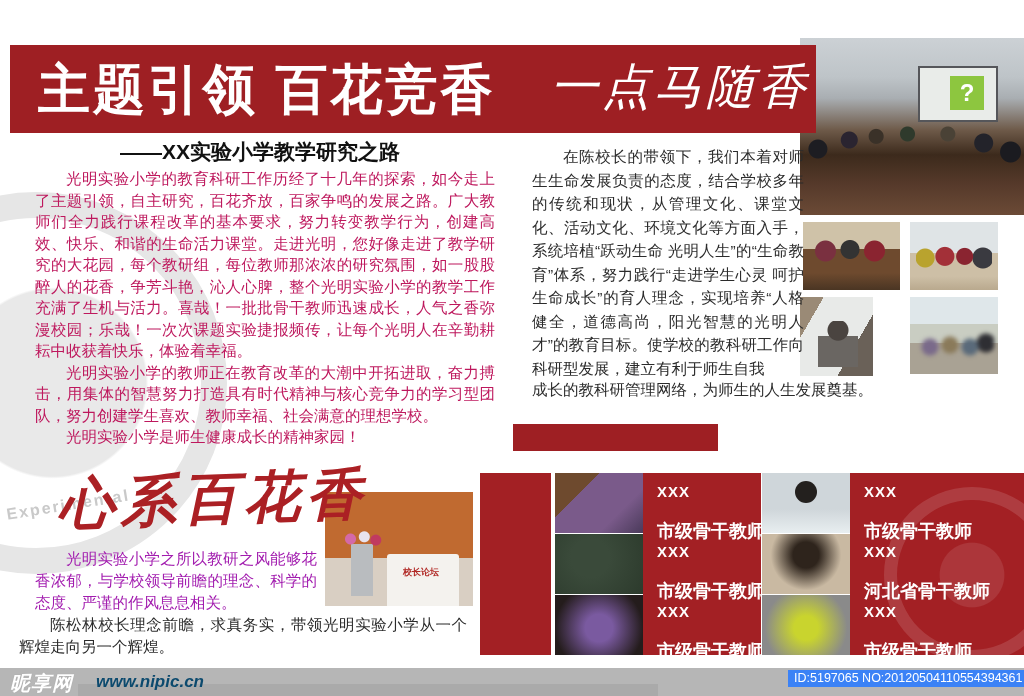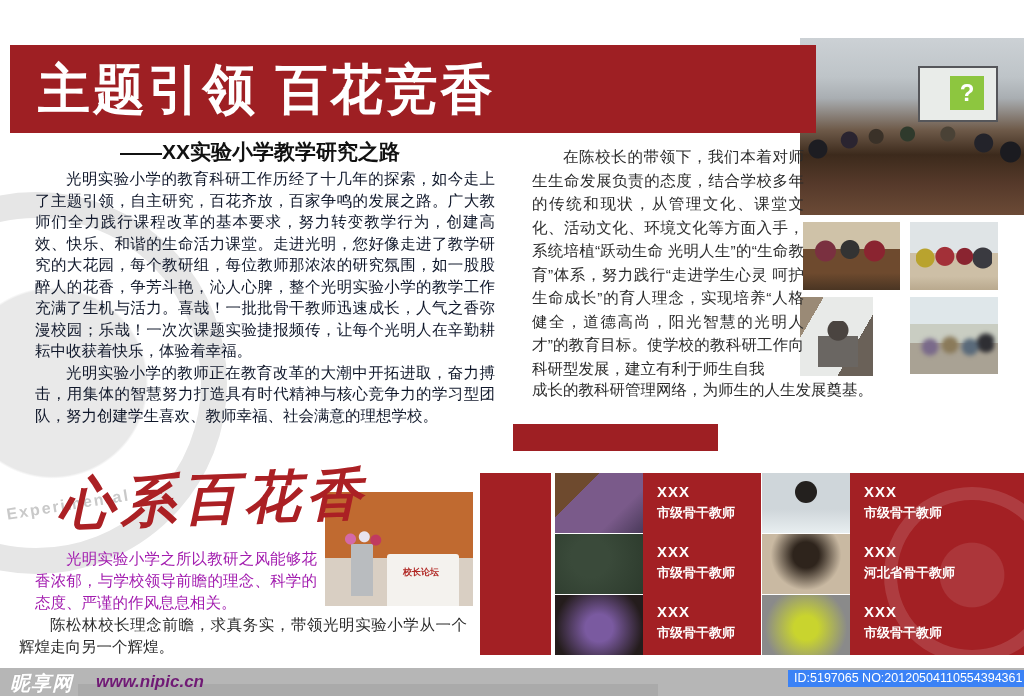--- a/index.html
+++ b/index.html
@@ -17,21 +17,21 @@
   .banner-title{position:absolute;left:28px;top:9px;font-size:52px;font-weight:900;color:#fff;
                 letter-spacing:3px;transform:scaleY(1.04);transform-origin:left top;white-space:nowrap;}
   .banner-cal{position:absolute;left:540px;top:10px;width:250px;font-size:48px;color:#fff;
               font-family:"DejaVu Serif",serif;font-style:italic;letter-spacing:4px;white-space:nowrap;}
 
   .subtitle{position:absolute;left:35px;top:138px;width:450px;text-align:center;
             font-size:21px;font-weight:bold;color:#111;z-index:2;}
 
   
   .left-article{position:absolute;left:35px;top:168px;width:460px;z-index:2;}
-  .left-article p{margin:0;font-size:15.5px;line-height:21.5px;text-align:justify;text-indent:2em;color:#0f172a;}
+  .left-article p{margin:0;font-size:15.5px;line-height:21.5px;text-align:justify;text-indent:2em;color:#be185d;}
   .right-article{position:absolute;left:532px;top:145px;width:272px;font-size:15.5px;line-height:23.5px;
                  text-align:justify;text-indent:2em;color:#2b2b2b;z-index:2;}
   .right-tail{position:absolute;left:532px;top:380px;width:400px;font-size:15.5px;color:#2b2b2b;z-index:2;}
 
   
   .photo{position:absolute;z-index:1;overflow:hidden;}
   .ph-conf{left:800px;top:38px;width:224px;height:177px;
     background:linear-gradient(180deg,#ccd1d5 0%,#bec4c8 22%,#a9aeb2 34%,#6e5a49 52%,#3c2a1c 66%,#55392a 82%,#6b4a36 100%);}
   .conf-screen{position:absolute;left:118px;top:28px;width:76px;height:52px;background:#e9ece9;border:2px solid #55565a;}
   .conf-slide{position:absolute;left:30px;top:8px;width:34px;height:34px;background:#8dc63f;color:#fff;
@@ -102,51 +102,53 @@
   .tg-c1{left:555px;} .tg-c2{left:762px;}
   .tgp-1{background:linear-gradient(135deg,#6e4a2e 0 30%,#7a5a8a 30% 70%,#4a3a5a 100%);}
   .tgp-2{background:radial-gradient(circle at 40% 40%, #3a4a3a 0 30%, #2c3a2c 100%);}
   .tgp-3{background:radial-gradient(circle at 50% 55%, #7a5aa0 0 25%, #241c1c 80%);}
   .tgp-4{background:linear-gradient(180deg,#cfd6da 0 60%,#e8eef0 100%);}
   .tgp-5{background:radial-gradient(circle at 50% 35%, #2e241c 0 22%, #c9b9a2 60%);}
   .tgp-6{background:radial-gradient(circle at 50% 55%, #c9d42e 0 22%, #8a8a8a 75%);}
   .tgp-4::after{content:"";display:block;width:22px;height:22px;border-radius:50%;background:#23201e;margin:8px auto 0;}
   .tg-entry{height:60px;padding:10px 0 0 14px;box-sizing:border-box;color:#fff;}
   .tg-name{font-size:15px;font-weight:bold;letter-spacing:1px;}
-  .tg-title{font-size:13px;font-weight:bold;margin-top:4px;white-space:nowrap;}
+  .tg-title{font-size:18px;font-weight:bold;margin-top:19px;white-space:nowrap;}
   .wm2{position:absolute;right:-36px;top:14px;width:150px;height:150px;border-radius:50%;
        border:13px solid rgba(255,255,255,0.13);
        background:radial-gradient(circle at 50% 50%, rgba(255,255,255,0.10) 0 30%, transparent 31%);}
 
   
   .bar{position:absolute;left:0;top:668px;width:1024px;height:28px;background:#b6b6b6;z-index:3;}
   .bar-strip{position:absolute;left:78px;top:16px;width:580px;height:12px;background:#aaaaaa;}
   .bar-logo{position:absolute;left:10px;top:2px;font-size:20px;font-weight:900;font-style:italic;color:#fff;
             text-shadow:0 0 1px #9a9a9a;letter-spacing:1px;}
-  .bar-url{position:absolute;left:96px;top:4px;font-size:17px;font-weight:bold;font-style:italic;color:#701a75;}
+  .bar-url{position:absolute;left:96px;top:4px;font-size:17px;font-weight:bold;font-style:italic;color:#0c4a6e;}
   .bar-idbox{position:absolute;left:788px;top:2px;width:276px;height:17px;background:#3b82f6;}
   .bar-id{font-size:12.5px;color:#fff;line-height:17px;padding-left:6px;white-space:nowrap;}
 </style>
 </head>
 <body>
 
 <div id="page">
 
   <div class="wm-circle"></div>
   <div class="wm-exp">Experimental</div>
 
   <div class="banner">
     <span class="banner-title">主题引领 百花竞香</span>
+    <span class="banner-cal">一点马随香</span>
   </div>
 
   <div class="subtitle">——XX实验小学教学研究之路</div>
 
   <div class="left-article">
     <p>光明实验小学的教育科研工作历经了十几年的探索，如今走上了主题引领，自主研究，百花齐放，百家争鸣的发展之路。广大教师们全力践行课程改革的基本要求，努力转变教学行为，创建高效、快乐、和谐的生命活力课堂。走进光明，您好像走进了教学研究的大花园，每个教研组，每位教师那浓浓的研究氛围，如一股股醉人的花香，争芳斗艳，沁人心脾，整个光明实验小学的教学工作充满了生机与活力。喜哉！一批批骨干教师迅速成长，人气之香弥漫校园；乐哉！一次次课题实验捷报频传，让每个光明人在辛勤耕耘中收获着快乐，体验着幸福。</p>
     <p>光明实验小学的教师正在教育改革的大潮中开拓进取，奋力搏击，用集体的智慧努力打造具有时代精神与核心竞争力的学习型团队，努力创建学生喜欢、教师幸福、社会满意的理想学校。</p>
+    <p>光明实验小学是师生健康成长的精神家园！</p>
   </div>
 
   <div class="right-article">在陈校长的带领下，我们本着对师生生命发展负责的态度，结合学校多年的传统和现状，从管理文化、课堂文化、活动文化、环境文化等方面入手，系统培植“跃动生命 光明人生”的“生命教育”体系，努力践行“走进学生心灵 呵护生命成长”的育人理念，实现培养“人格健全，道德高尚，阳光智慧的光明人才”的教育目标。使学校的教科研工作向科研型发展，建立有利于师生自我</div>
   <div class="right-tail">成长的教科研管理网络，为师生的人生发展奠基。</div>
 
   <div class="photo ph-conf" title="conference-room-meeting">
     <div class="conf-screen">
       <span class="conf-slide">?</span>
     </div>
     <div class="conf-people"></div>

